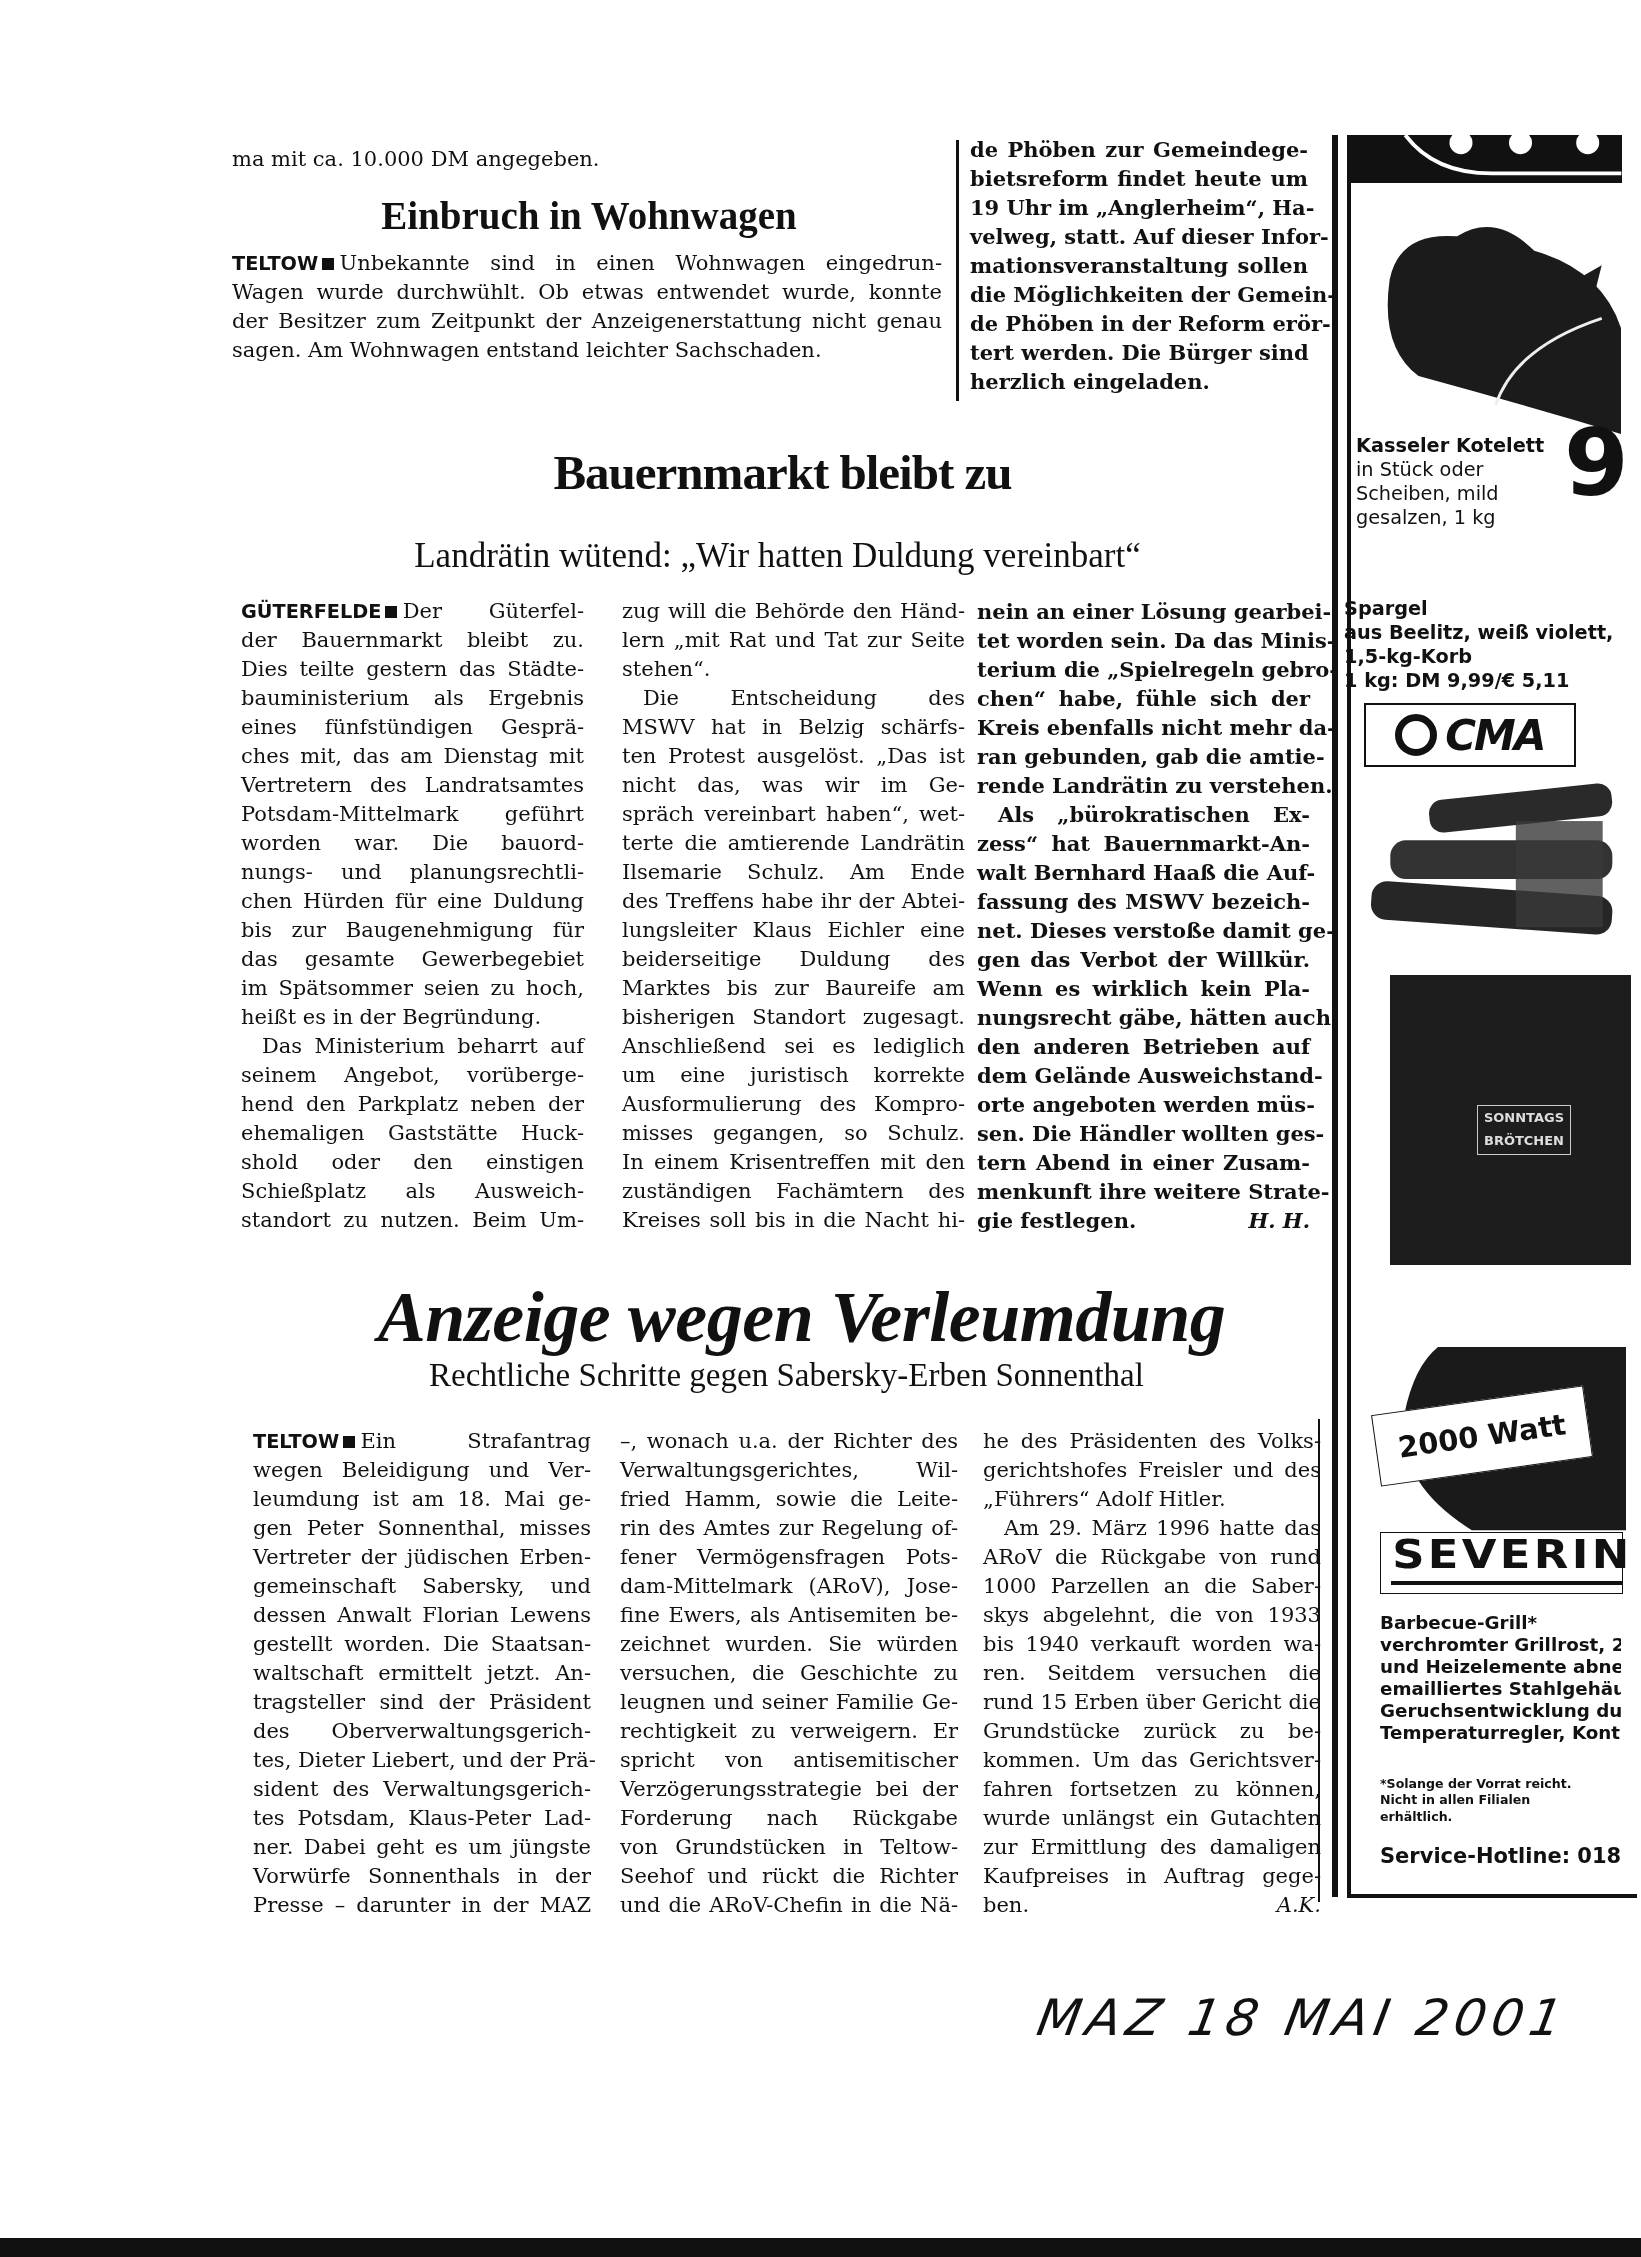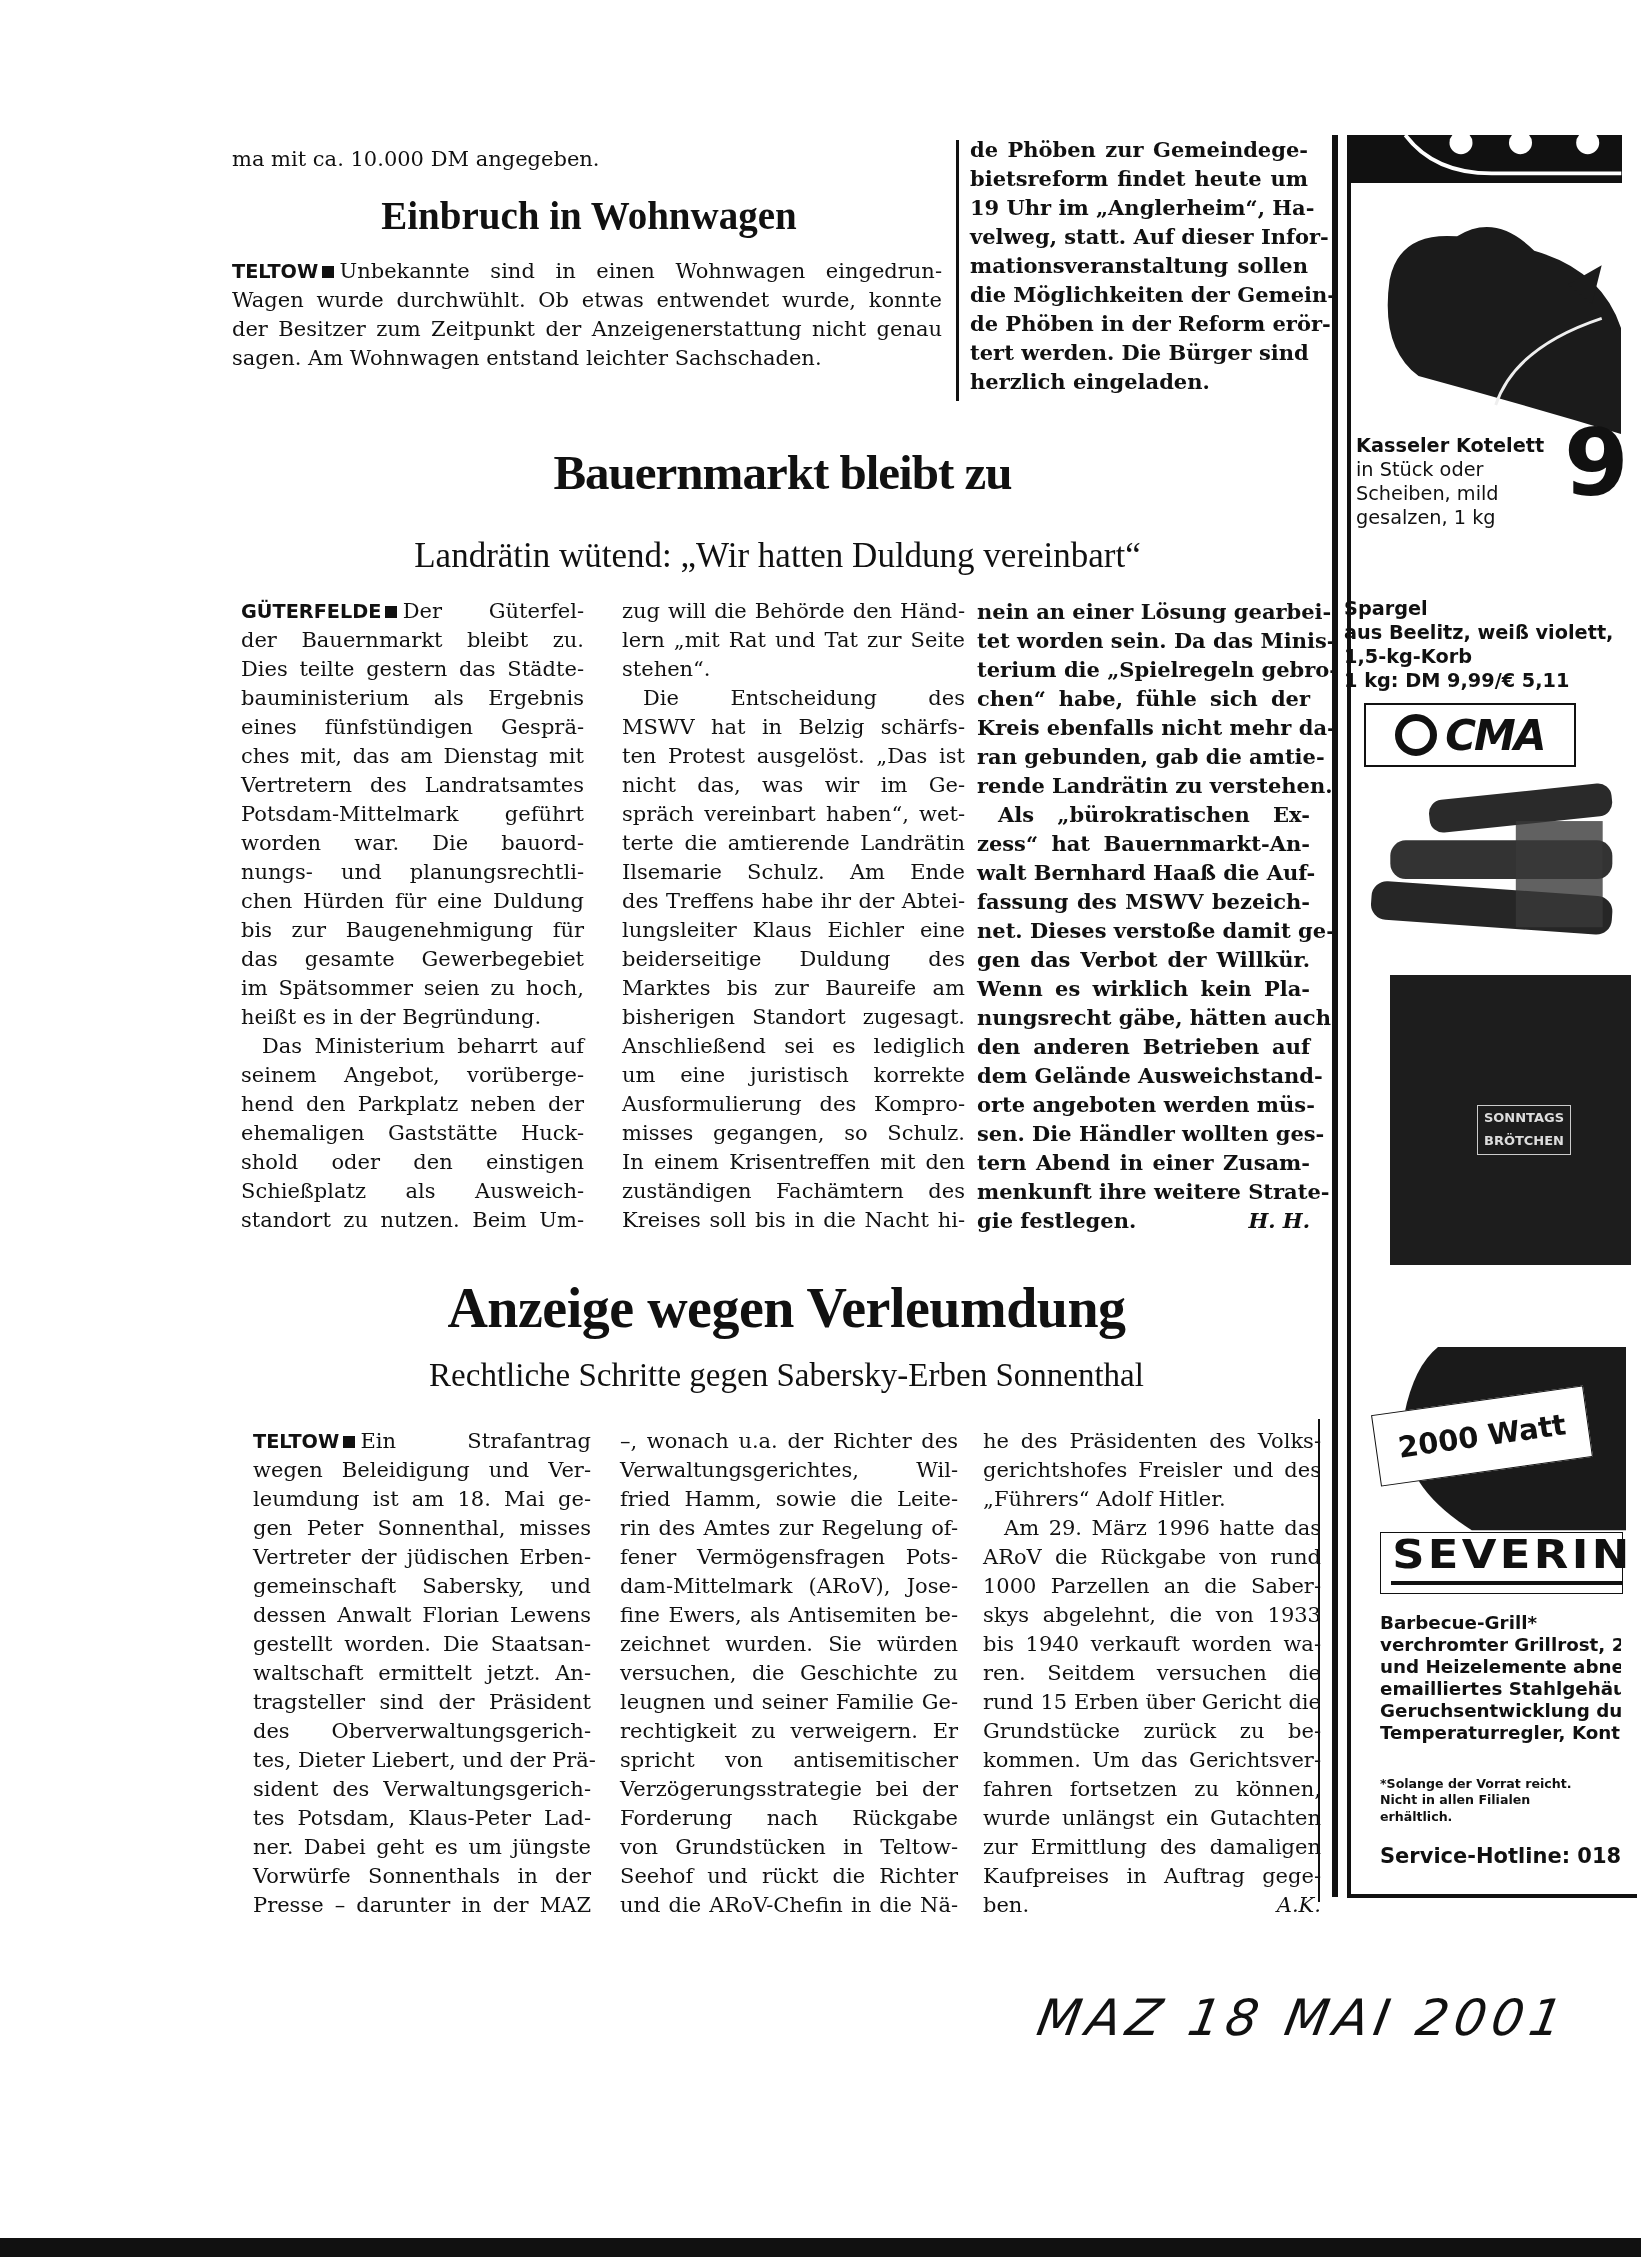--- a/index.html
+++ b/index.html
@@ -23,21 +23,21 @@
 </style>
 </head>
 <body>
 
 <div class="abs body-text" style="left:232px; top:145px; width:714px;">
   <span class="line last">ma mit ca. 10.000 DM angegeben.</span>
 </div>
 
 <div class="abs" style="left:232px; top:193px; width:714px;">
   <div class="headline" style="font-size:39px; width:714px; text-align:center;">Einbruch in Wohnwagen</div>
-  <div class="body-text" style="margin-top:19px; width:710px;">
+  <div class="body-text" style="margin-top:11px; width:710px;">
     <span class="line"><span class="dateline">TELTOW</span><span class="sq"></span><span>Unbekannte sind in einen Wohnwagen eingedrun-</span></span>
     <span class="line">Wagen wurde durchwühlt. Ob etwas entwendet wurde, konnte</span>
     <span class="line">der Besitzer zum Zeitpunkt der Anzeigenerstattung nicht genau</span>
     <span class="line last">sagen. Am Wohnwagen entstand leichter Sachschaden.</span>
   </div>
 </div>
 
 <div class="vrule" style="left:956px; top:140px; width:2.9px; height:261px;"></div>
 
 <div class="abs body-text" id="phoeben" style="left:970px; top:135px; width:338px; font-weight:600;">
@@ -121,21 +121,21 @@
     <span class="line"><span>nungsrecht gäbe, hätten auch</span></span>
     <span class="line"><span>den anderen Betrieben auf</span></span>
     <span class="line"><span>dem Gelände Ausweichstand-</span></span>
     <span class="line"><span>orte angeboten werden müs-</span></span>
     <span class="line"><span>sen. Die Händler wollten ges-</span></span>
     <span class="line"><span>tern Abend in einer Zusam-</span></span>
     <span class="line"><span>menkunft ihre weitere Strate-</span></span>
     <span class="line last"><span>gie festlegen.</span><span class="byline">H. H.</span></span>
   </div>
 
-<div class="headline abs" style="left:241px; top:1276px; width:1091px; font-size:56px; letter-spacing:-0.5px;">Anzeige wegen Verleumdung</div>
+<div class="headline abs" style="left:256px; top:1276px; width:1091px; font-size:72px; letter-spacing:-0.5px;font-style:italic;">Anzeige wegen Verleumdung</div>
 <div class="subhead abs" style="left:241px; top:1357px; width:1091px; font-size:33px;">Rechtliche Schritte gegen Sabersky-Erben Sonnenthal</div>
 
 <div class="abs body-text" id="vl-col-0" style="left:253px; top:1427px; width:338px;">
     <span class="line"><span class="dateline">TELTOW</span><span class="sq"></span><span>Ein Strafantrag</span></span>
     <span class="line"><span>wegen Beleidigung und Ver-</span></span>
     <span class="line"><span>leumdung ist am 18. Mai ge-</span></span>
     <span class="line"><span>gen Peter Sonnenthal, misses</span></span>
     <span class="line"><span>Vertreter der jüdischen Erben-</span></span>
     <span class="line"><span>gemeinschaft Sabersky, und</span></span>
     <span class="line"><span>dessen Anwalt Florian Lewens</span></span>

